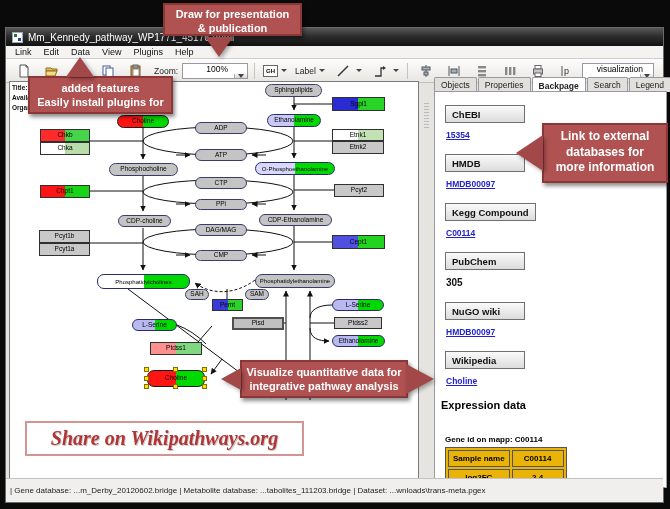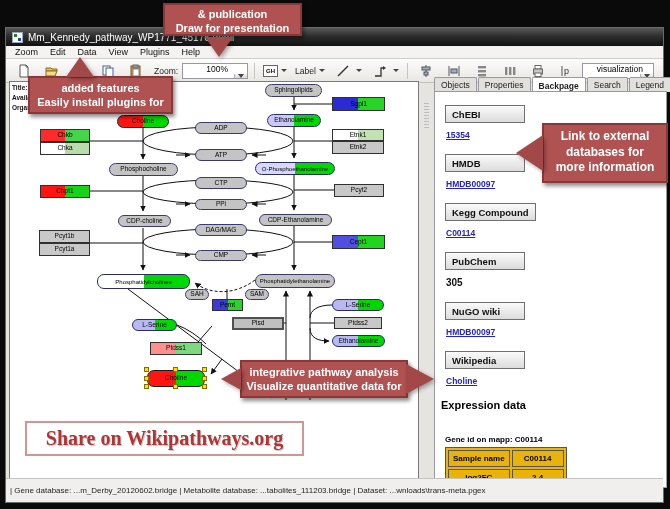--- a/index.html
+++ b/index.html
@@ -98,36 +98,36 @@
   #co-draw-arrow { left:205px; top:37px; border-left:14px solid transparent; border-right:14px solid transparent; border-top:20px solid #a34848; }
   #co-plugins { left:28px; top:76px; width:145px; height:38px; font-size:11px; padding-top:3px; }
   #co-plugins-arrow { left:66px; top:57px; border-left:14px solid transparent; border-right:14px solid transparent; border-bottom:20px solid #a34848; }
   #co-link { left:542px; top:123px; width:126px; height:60px; font-size:12px; padding-top:4px; }
   #co-link-arrow { left:516px; top:135px; border-top:18px solid transparent; border-bottom:18px solid transparent; border-right:27px solid #a34848; }
   #co-visualize { left:240px; top:360px; width:168px; height:38px; font-size:11px; padding-top:3px; }
   #co-vis-arrow-left { left:221px; top:368px; border-top:11px solid transparent; border-bottom:11px solid transparent; border-right:20px solid #a34848; }
   #co-vis-arrow-right { left:406px; top:364px; border-top:15px solid transparent; border-bottom:15px solid transparent; border-left:28px solid #a34848; }
   #co-share { position:absolute; left:25px; top:421px; width:279px; height:35px; background:#fff;
     border:2px solid #d49494; z-index:40; display:flex; align-items:center; justify-content:center;
-    font-family:"Liberation Serif", serif; font-weight:bold; font-size:20px;
+    font-family:"Liberation Serif", serif; font-style:italic; font-weight:bold; font-size:20px;
     color:#b23434; text-shadow:1px 1px 0 #c9c9c9; }
 </style>
 </head>
 <body>
 
 <div id="screen">
   <div id="window">
 
     <div id="titlebar">
       <span class="app-icon"></span>
       <span>Mm_Kennedy_pathway_WP1771_45176.gpml</span>
     </div>
 
     <div id="menubar">
-        <span class="menu-item">Zoom</span>
+        <span class="menu-item">Link</span>
         <span class="menu-item">Edit</span>
         <span class="menu-item">Data</span>
         <span class="menu-item">View</span>
         <span class="menu-item">Plugins</span>
         <span class="menu-item">Help</span>
       </div>
 
     <div id="toolbar">
         <div class="tool-group">
           <span class="tbtn">
@@ -489,41 +489,41 @@
           </tbody>
         </table>
     </div>
 
     <div id="statusbar">
       <span>| Gene database: ...m_Derby_20120602.bridge | Metabolite database: ...tabolites_111203.bridge | Dataset: ...wnloads\trans-meta.pgex</span>
     </div>
   </div>
 
   <div class="callout" id="co-draw">
+    <span>Draw for presentation</span>
     <span>&amp; publication</span>
-    <span>Draw for presentation</span>
   </div>
   <div class="arr" id="co-draw-arrow"></div>
 
   <div class="callout" id="co-plugins">
     <span>added features</span>
     <span>Easily install plugins for</span>
   </div>
   <div class="arr" id="co-plugins-arrow"></div>
 
   <div class="callout" id="co-link">
     <span>Link  to external</span>
     <span>databases  for</span>
     <span>more information</span>
   </div>
   <div class="arr" id="co-link-arrow"></div>
 
   <div class="callout" id="co-visualize">
+    <span>Visualize quantitative data  for</span>
     <span>integrative pathway analysis</span>
-    <span>Visualize quantitative data  for</span>
   </div>
   <div class="arr" id="co-vis-arrow-left"></div>
   <div class="arr" id="co-vis-arrow-right"></div>
 
   <div id="co-share">
     <span>Share on Wikipathways.org</span>
   </div>
 </div>
 
 </body></html>

